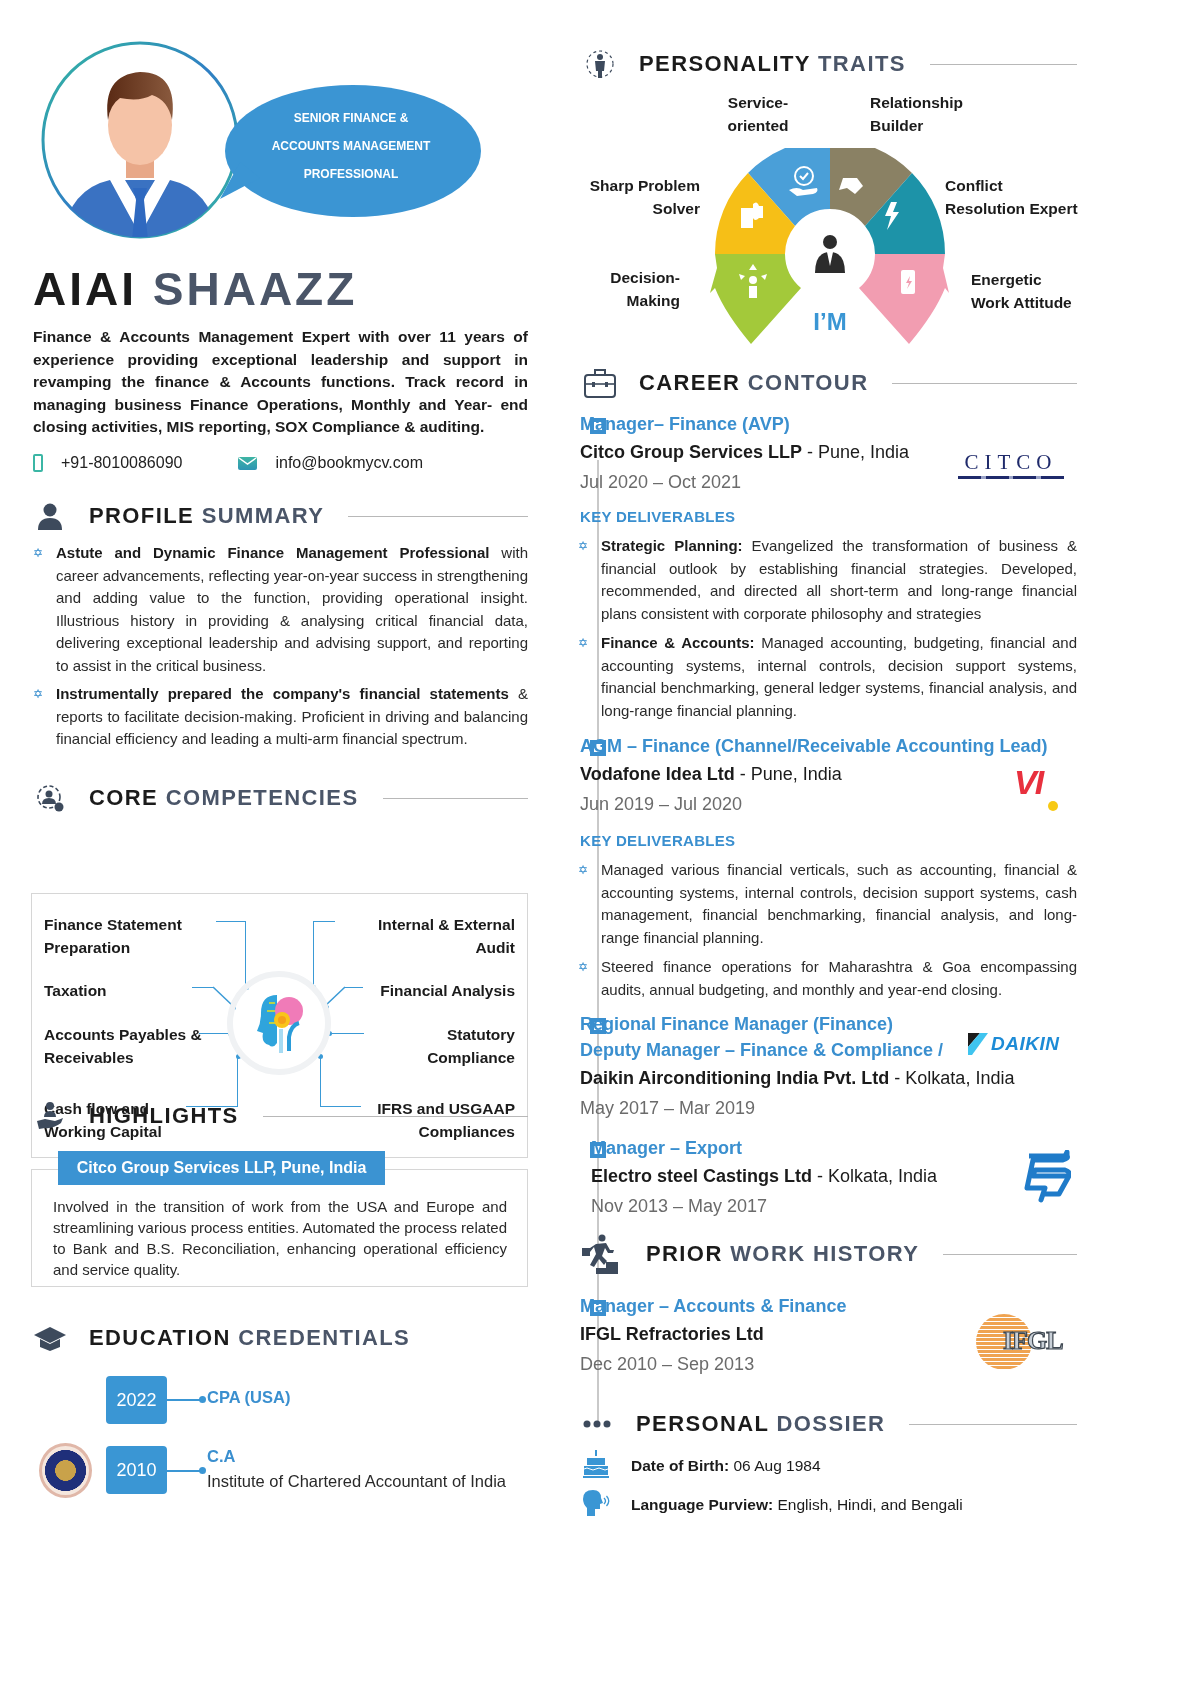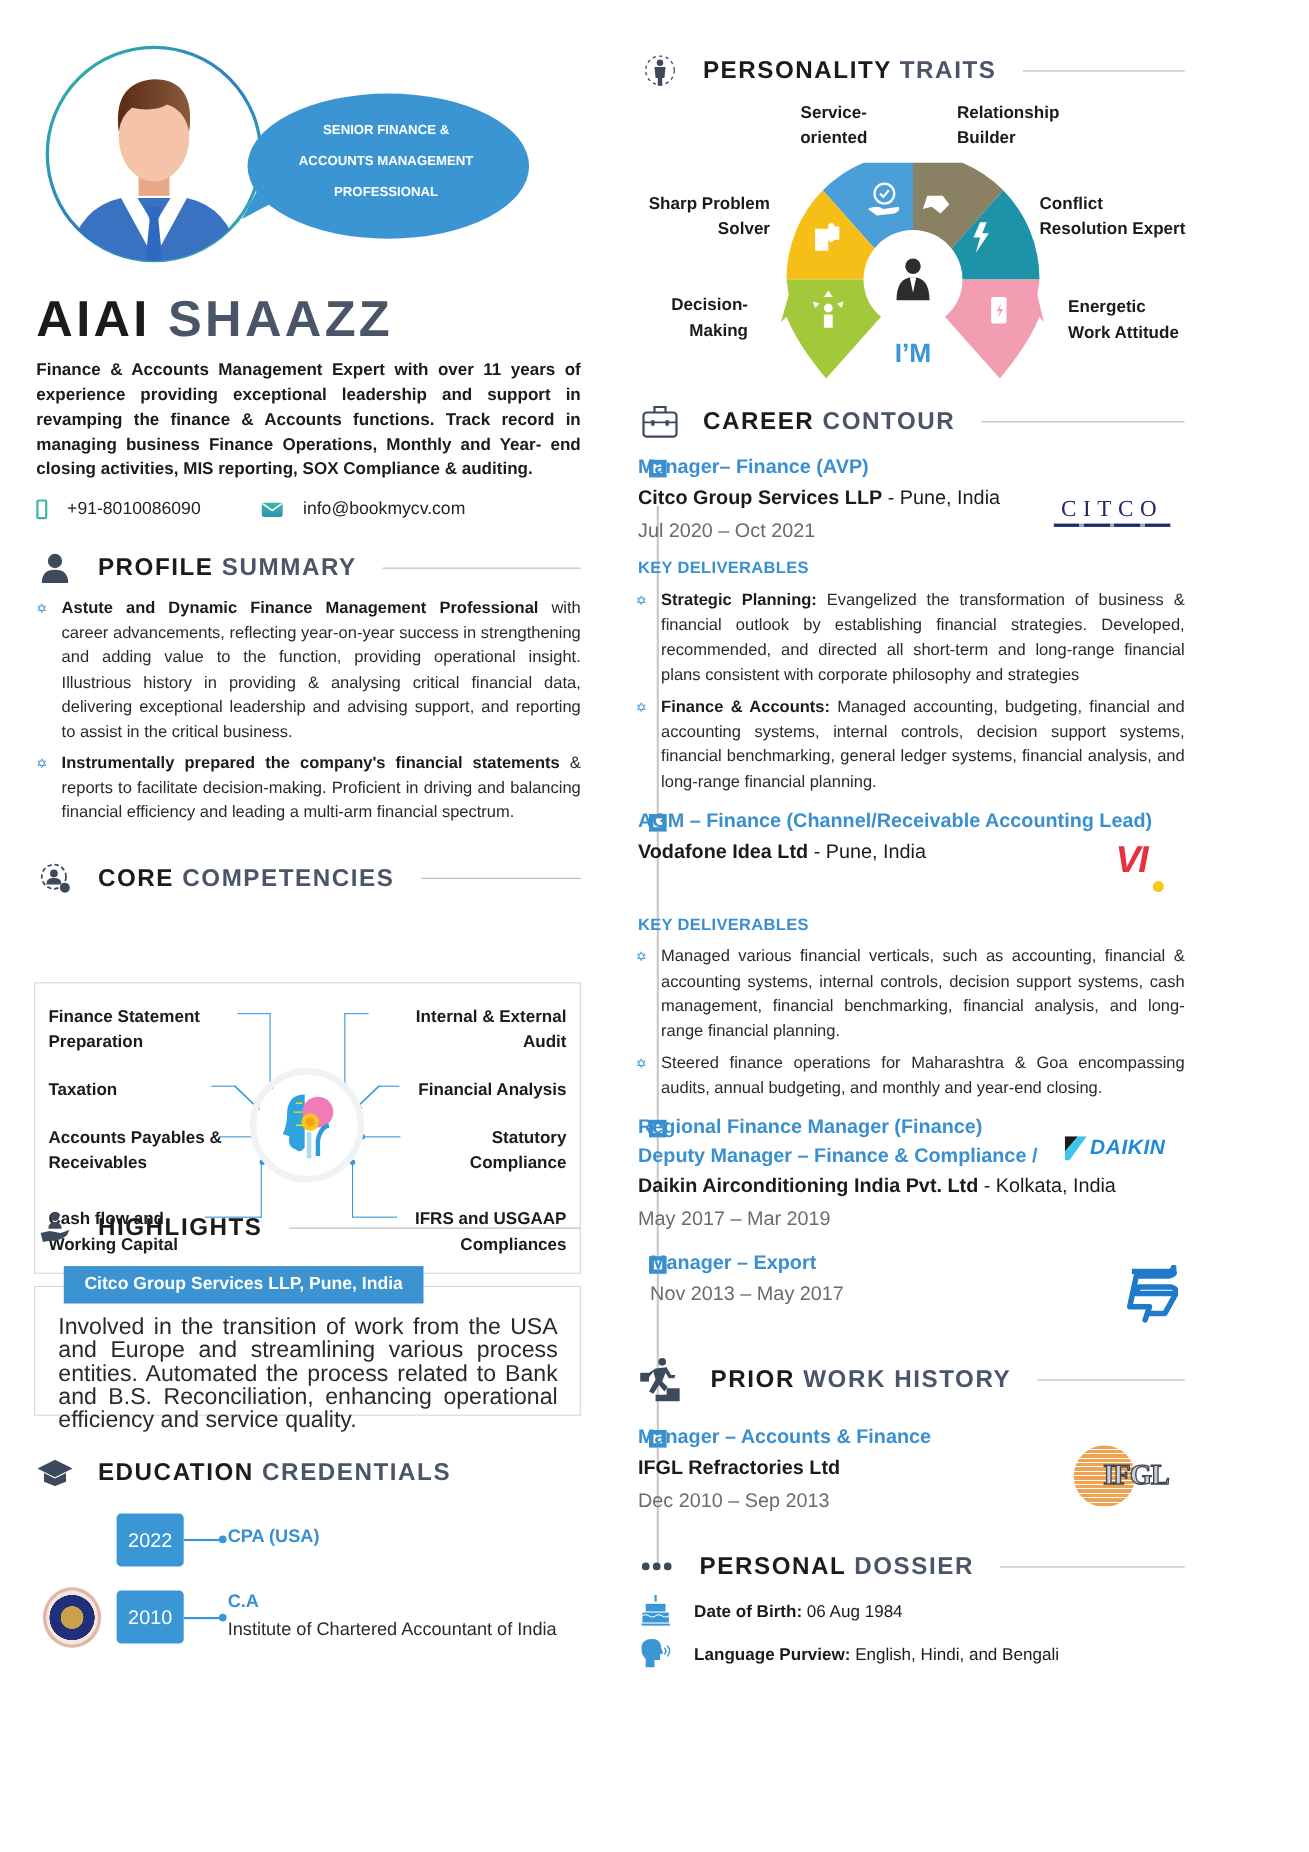--- a/index.html
+++ b/index.html
@@ -194,21 +194,21 @@
         <path d="M9 16 Q9 10 15 10 Q21 10 21 16Z" fill="#3d4a5c"></path>
         <path d="M2 20 L10 18 L20 20 Q26 18 28 17 L26 22 Q18 28 10 27 L4 28 Z" fill="#3d4a5c"></path>
       </svg>
   </div>
   <div class="title"><span class="w1">HIGHLIGHTS</span></div>
   <div class="rule"></div>
 </div>
 
 <div class="abs" style="left:31px; top:1169px; width:497px; height:118px; border:1.5px solid #d6d6d6;"></div>
 <div class="abs" style="left:58px; top:1151px; width:327px; height:34px; background:#3b93d2; color:#fff; font-weight:bold; font-size:16px; line-height:34px; text-align:center;">Citco Group Services LLP, Pune, India</div>
-<div class="abs justify" style="left:53px; top:1196px; width:454px; font-size:21px; line-height:21px; color:#2a2a2a;">Involved in the transition of work from the USA and Europe and streamlining various process entities. Automated the process related to Bank and B.S. Reconciliation, enhancing operational efficiency and service quality.</div>
+<div class="abs justify" style="left:53px; top:1196px; width:454px; font-size:15px; line-height:21px; color:#2a2a2a;">Involved in the transition of work from the USA and Europe and streamlining various process entities. Automated the process related to Bank and B.S. Reconciliation, enhancing operational efficiency and service quality.</div>
 
 <div class="sec-head" style="left:33px; top:1320px; width:495px;">
   <div class="ic">
     <svg width="32" height="26" viewBox="0 0 32 26">
         <path d="M16 2 L32 10 L16 18 L0 10 Z" fill="#3d4a5c"></path>
         <path d="M6 14 L6 22 L16 26 L26 22 L26 14 L16 19 Z" fill="#3d4a5c"></path>
       </svg>
   </div>
   <div class="title"><span class="w1">EDUCATION</span> <span class="w2">CREDENTIALS</span></div>
 </div>
@@ -311,20 +311,21 @@
   <div class="bullet">
     <span class="star">✡</span>
     <b>Finance &amp; Accounts:</b><span> Managed accounting, budgeting, financial and accounting systems, internal controls, decision support systems, financial benchmarking, general ledger systems, financial analysis, and long-range financial planning.</span>
   </div>
 </div>
 
 <div class="job-marker" style="top:740px;"></div>
 <div class="abs" style="left:580px; top:733px; width:497px;">
   <div class="job-title">AGM – Finance (Channel/Receivable Accounting Lead)</div>
   <div class="job-company"><b>Vodafone Idea Ltd</b><span> - Pune, India</span></div>
+  <div class="job-dates">Jun 2019 – Jul 2020</div>
 </div>
 <div class="abs" style="left:1014px; top:765px; width:52px; height:48px;">
   <div style="font-size:34px; font-weight:bold; color:#e8303e; letter-spacing:-2px; line-height:34px; font-style:italic;">VI</div>
   <div style="position:absolute; left:34px; top:36px; width:10px; height:10px; border-radius:50%; background:#f7c914;"></div>
 </div>
 <div class="abs kd" style="left:580px; top:832px;">KEY DELIVERABLES</div>
 <div class="abs" style="left:578px; top:859px; width:499px;">
   <div class="bullet" style="margin-bottom:7px;">
     <span class="star">✡</span>
     <span>Managed various financial verticals, such as accounting, financial &amp; accounting systems, internal controls, decision support systems, cash management, financial benchmarking, financial analysis, and long-range financial planning.</span>
@@ -346,20 +347,21 @@
   <svg width="20" height="22" viewBox="0 0 20 22">
       <path d="M0 0 L12 0 L0 14Z" fill="#1b1b1b"></path>
       <path d="M12 0 L20 0 L4 22 L0 22 L0 14Z" fill="#3fc4ef"></path>
     </svg>
   <span style="font-weight:bold; font-style:italic; font-size:19px; color:#1d8bd6; margin-left:3px; letter-spacing:0.5px;">DAIKIN</span>
 </div>
 
 <div class="job-marker" style="top:1142px;"></div>
 <div class="abs" style="left:580px; top:1135px; width:497px;margin-left:11px;">
   <div class="job-title">Manager – Export</div>
+  <div class="job-company"><b>Electro steel Castings Ltd</b><span> - Kolkata, India</span></div>
   <div class="job-dates">Nov 2013 – May 2017</div>
 </div>
 <div class="abs" style="left:1015px; top:1150px;">
   <svg width="56" height="54" viewBox="0 0 56 54">
       <path d="M14 6 L50 6 L52 2 L52 6 Q54 8 48 10 L18 10 L12 38 L30 38 L26 50 L28 44 L44 44 L54 26 L18 26 L20 20 L50 20 Q56 22 54 26" fill="none" stroke="#1f7bc9" stroke-width="5" stroke-linejoin="round"></path>
     </svg>
 </div>
 
 <div class="sec-head" style="left:580px; top:1236px; width:497px;">
   <div class="ic" style="width:38px;">

